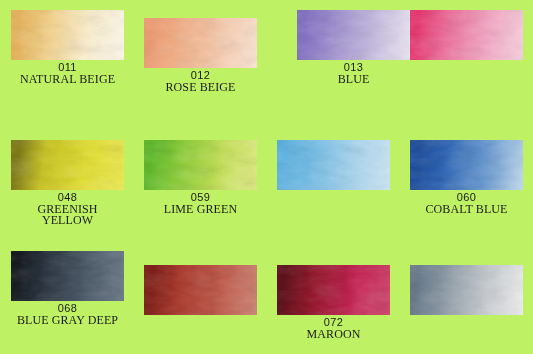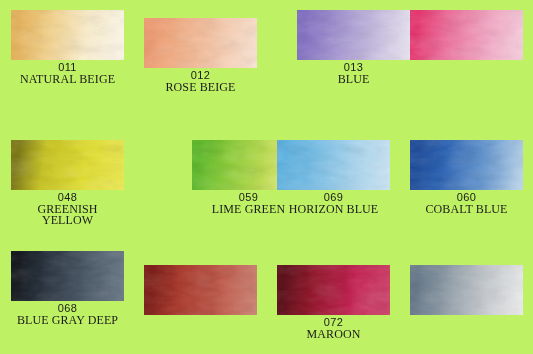--- a/index.html
+++ b/index.html
@@ -197,21 +197,21 @@
               <feColorMatrix type="saturate" values="0"></feColorMatrix>
             </filter>
             <rect width="113" height="50" filter="url(#tey4)"></rect>
           </svg>
         </div>
         <div class="swatch-label">
           <span class="swatch-code">048</span>
           <span class="swatch-name">GREENISH YELLOW</span>
         </div>
       </div>
-      <div class="swatch-cell" style="left: 144px; top: 140px; margin-left: 48px;">
+      <div class="swatch-cell" style="left: 144px; top: 140px;">
         <div class="swatch-chip" style="width: 113px; height: 50px;">
           <div class="wash" style="background: linear-gradient(100deg, rgb(95, 187, 44) 0%, rgb(95, 187, 44) 8%, rgb(134, 203, 54) 30%, rgb(195, 224, 85) 66%, rgb(226, 236, 134) 100%);"></div>
           <svg class="grain" viewBox="0 0 113 50" preserveAspectRatio="none">
             <filter id="tex5">
               <feTurbulence type="fractalNoise" baseFrequency="0.055 0.12" numOctaves="4" seed="38"></feTurbulence>
               <feColorMatrix type="saturate" values="0"></feColorMatrix>
               <feComponentTransfer>
                 <feFuncA type="linear" slope="0.75"></feFuncA>
               </feComponentTransfer>
             </filter>
@@ -243,24 +243,20 @@
             </filter>
             <rect width="113" height="50" filter="url(#tex6)"></rect>
           </svg>
           <svg class="grain2" viewBox="0 0 113 50" preserveAspectRatio="none">
             <filter id="tey6">
               <feTurbulence type="turbulence" baseFrequency="0.03 0.08" numOctaves="3" seed="87"></feTurbulence>
               <feColorMatrix type="saturate" values="0"></feColorMatrix>
             </filter>
             <rect width="113" height="50" filter="url(#tey6)"></rect>
           </svg>
-        </div>
-        <div class="swatch-label">
-          <span class="swatch-code">069</span>
-          <span class="swatch-name">HORIZON BLUE</span>
         </div>
       </div>
       <div class="swatch-cell" style="left: 410px; top: 140px;">
         <div class="swatch-chip" style="width: 113px; height: 50px;">
           <div class="wash" style="background: linear-gradient(100deg, rgb(30, 76, 156) 0%, rgb(30, 76, 156) 8%, rgb(42, 98, 180) 30%, rgb(106, 155, 210) 66%, rgb(194, 218, 238) 100%);"></div>
           <svg class="grain" viewBox="0 0 113 50" preserveAspectRatio="none">
             <filter id="tex7">
               <feTurbulence type="fractalNoise" baseFrequency="0.055 0.12" numOctaves="4" seed="52"></feTurbulence>
               <feColorMatrix type="saturate" values="0"></feColorMatrix>
               <feComponentTransfer>

